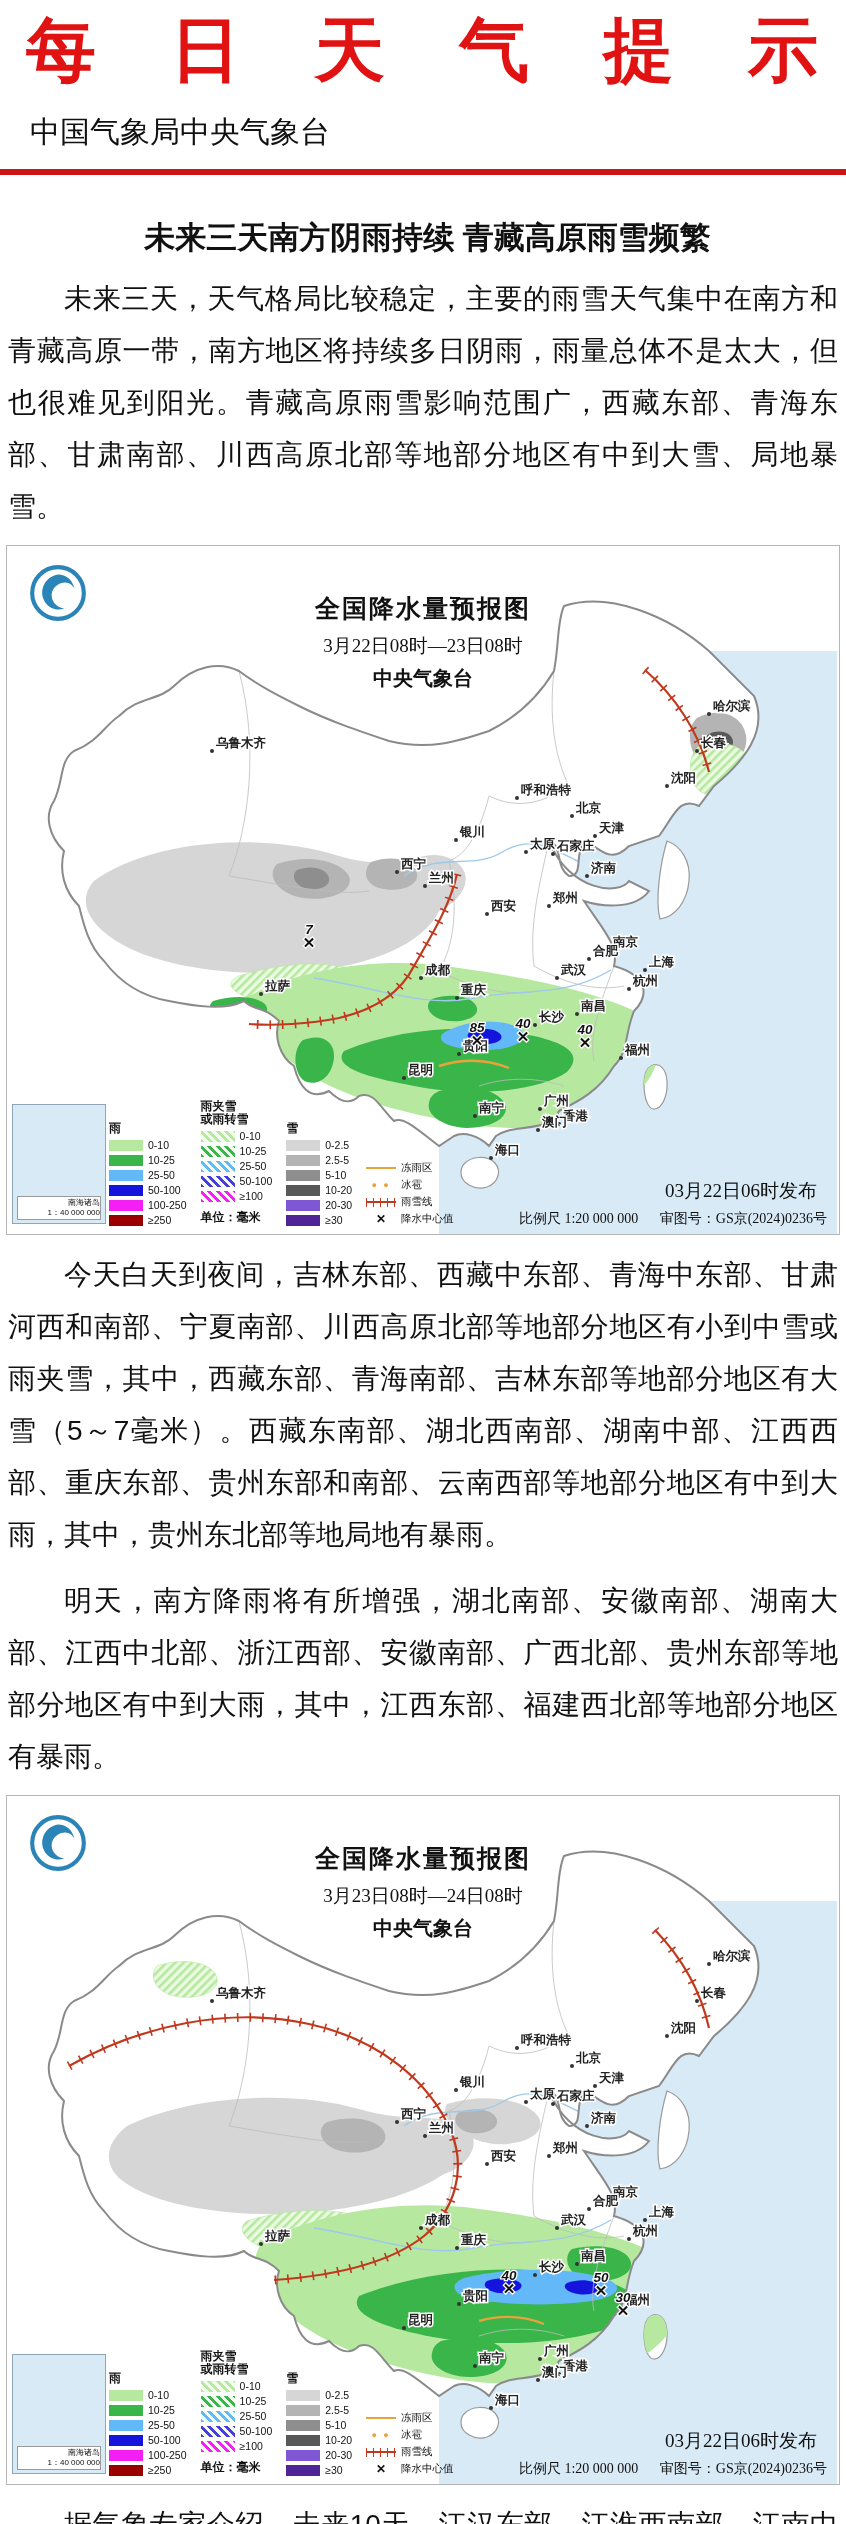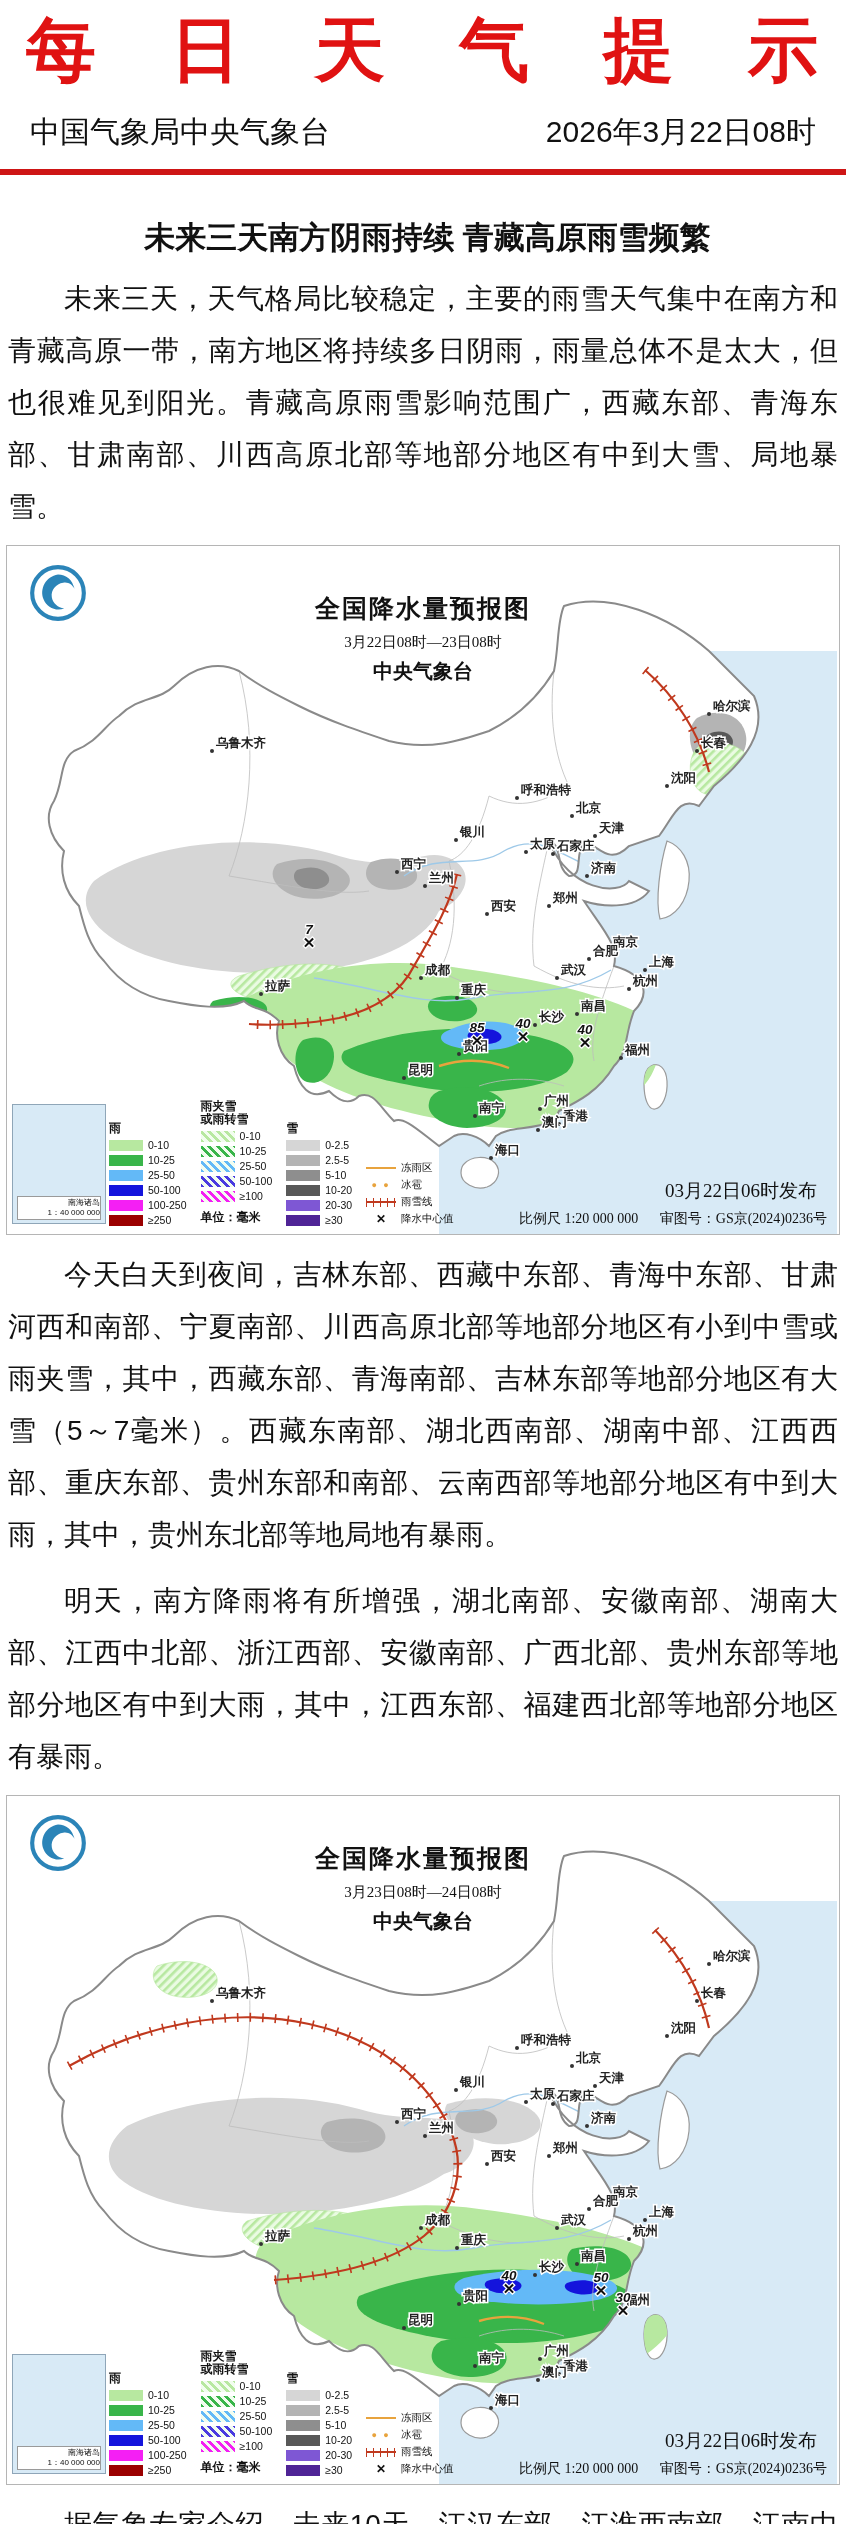--- a/index.html
+++ b/index.html
@@ -11,21 +11,21 @@
   .red-rule{height:6px;background:#ce1515;margin-top:16px;}
   
   h2{margin:42px 0 6px 9px;text-align:center;font-size:31px;font-weight:700;}
   p{margin:14px 0 12px 0;padding:0 8px;font-size:28px;line-height:52px;text-indent:2em;text-align:justify;}
   
   figure.map{margin:12px 6px;position:relative;height:688px;border:1px solid #b5b5b5;background:#fff;overflow:hidden;}
   .map-canvas{position:absolute;inset:0;width:100%;height:100%;}
   .cma-logo{position:absolute;left:20px;top:16px;width:62px;height:62px;}
   .map-title{position:absolute;left:0;right:0;top:46px;text-align:center;pointer-events:none;}
   .map-title .mt1{font-size:25px;font-weight:700;letter-spacing:2px;text-align:center;}
-  .map-title .mt2{font-size:15px;font-family:"Liberation Serif",serif;margin-top:8px;}
+  .map-title .mt2{font-size:19px;font-family:"Liberation Serif",serif;margin-top:8px;}
   .map-title .mt3{font-size:20px;font-weight:700;margin-top:6px;}
   .inset{position:absolute;left:5px;bottom:10px;width:92px;height:118px;background:#d8eaf6;border:1px solid #8fa6b8;}
   .inset-cap{position:absolute;left:4px;right:4px;bottom:3px;background:#fff;border:1px solid #9a9a9a;
      font-size:8px;line-height:10px;text-align:right;padding:1px 0;}
   .inset-cap span{display:block;}
   .map-legend{position:absolute;left:102px;bottom:8px;display:flex;align-items:flex-end;gap:14px;font-size:10.5px;}
   .leg-col{display:flex;flex-direction:column;gap:3px;}
   .leg-head{font-weight:700;font-size:12px;text-align:left;white-space:pre-line;line-height:13px;margin-bottom:1px;}
   .leg-row{display:flex;align-items:center;gap:5px;}
   .leg-sw{width:34px;height:11px;flex:none;}
@@ -44,21 +44,20 @@
 </style>
 </head>
 <body>
 
 <div class="page">
 
   <header>
     <h1>每 日 天 气 提 示</h1>
     <div class="subhead">
       <span>中国气象局中央气象台</span>
-      <span>2026年3月22日08时</span>
     </div>
     <div class="red-rule"></div>
   </header>
 
   <main>
     <h2>未来三天南方阴雨持续 青藏高原雨雪频繁</h2>
 
     <p>未来三天，天气格局比较稳定，主要的雨雪天气集中在南方和青藏高原一带，南方地区将持续多日阴雨，雨量总体不是太大，但也很难见到阳光。青藏高原雨雪影响范围广，西藏东部、青海东部、甘肃南部、川西高原北部等地部分地区有中到大雪、局地暴雪。</p>
 
     <figure class="map">

